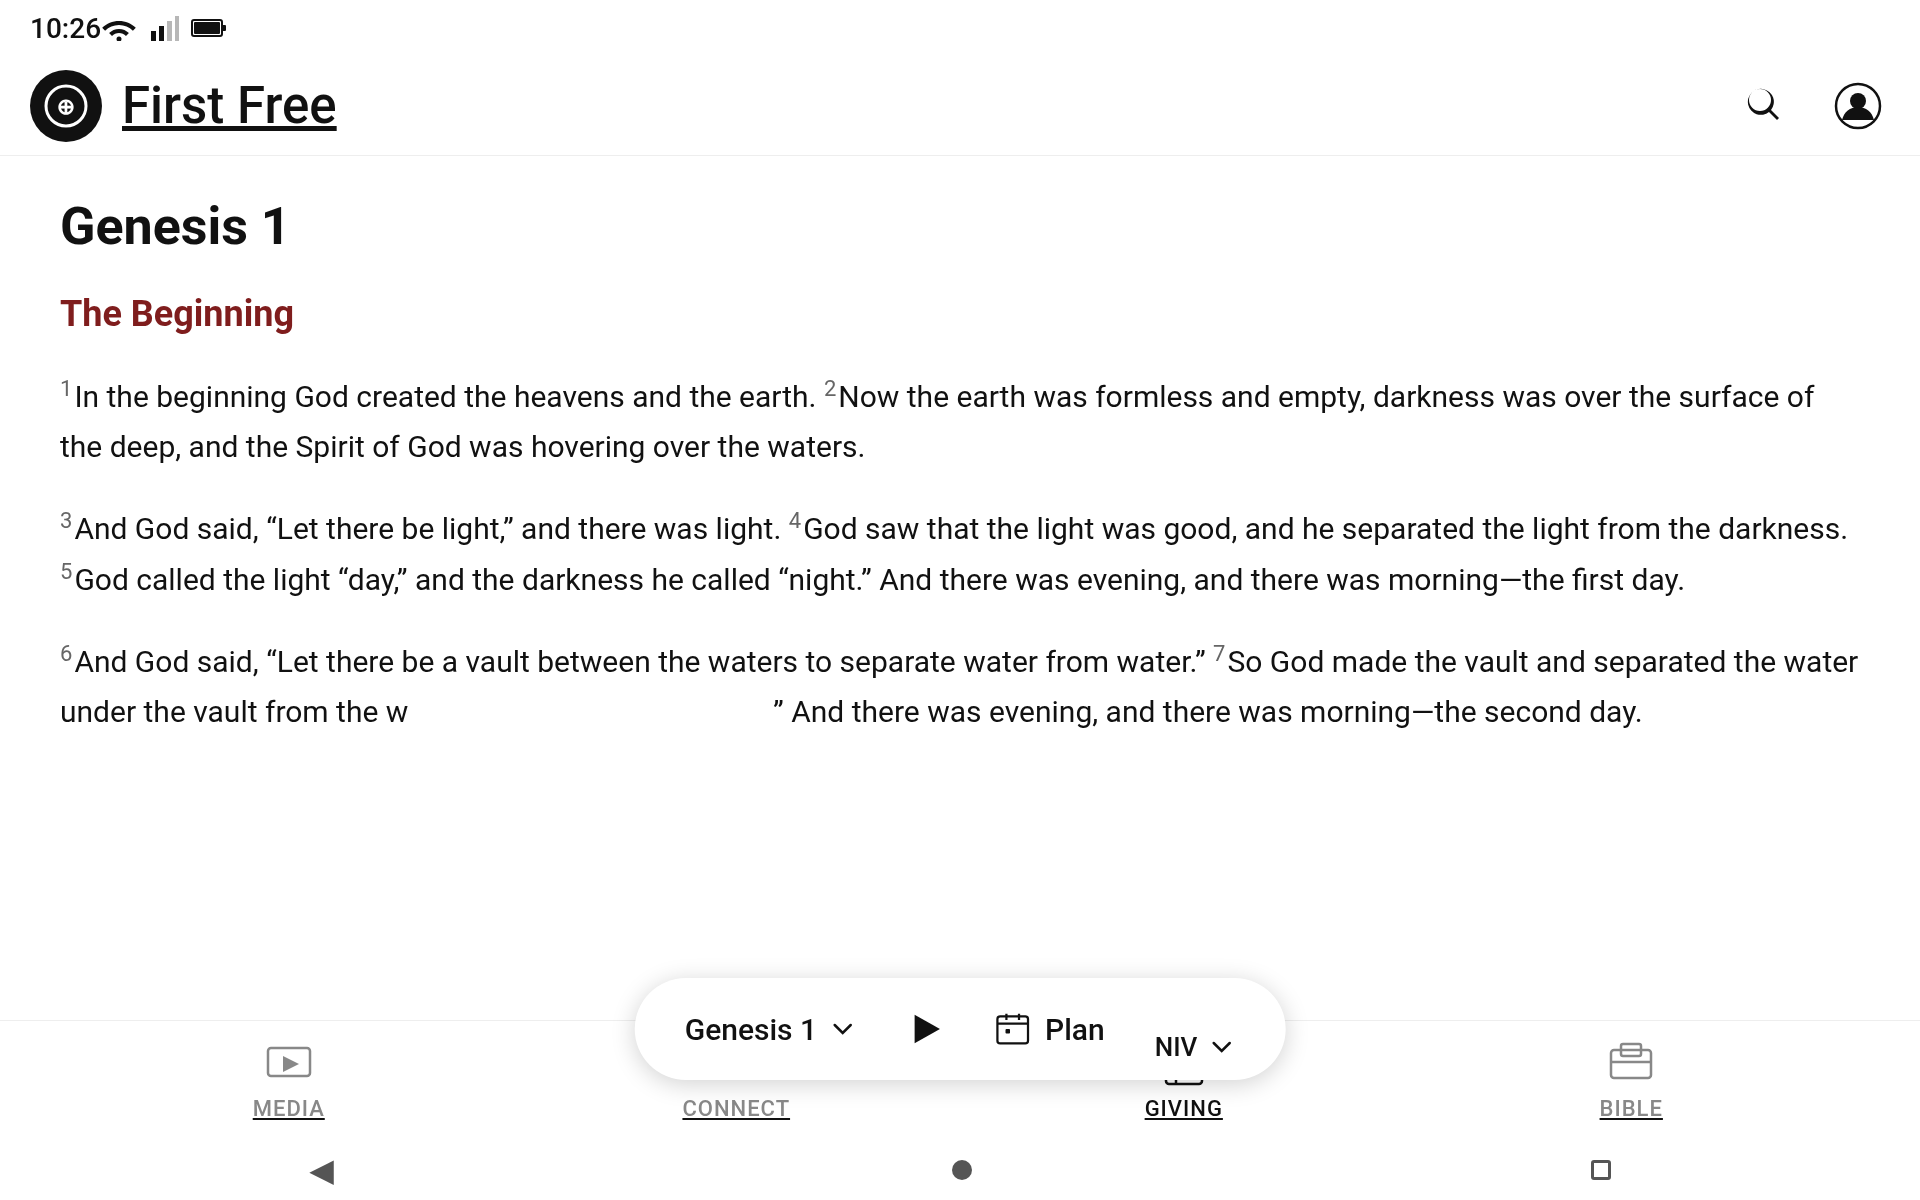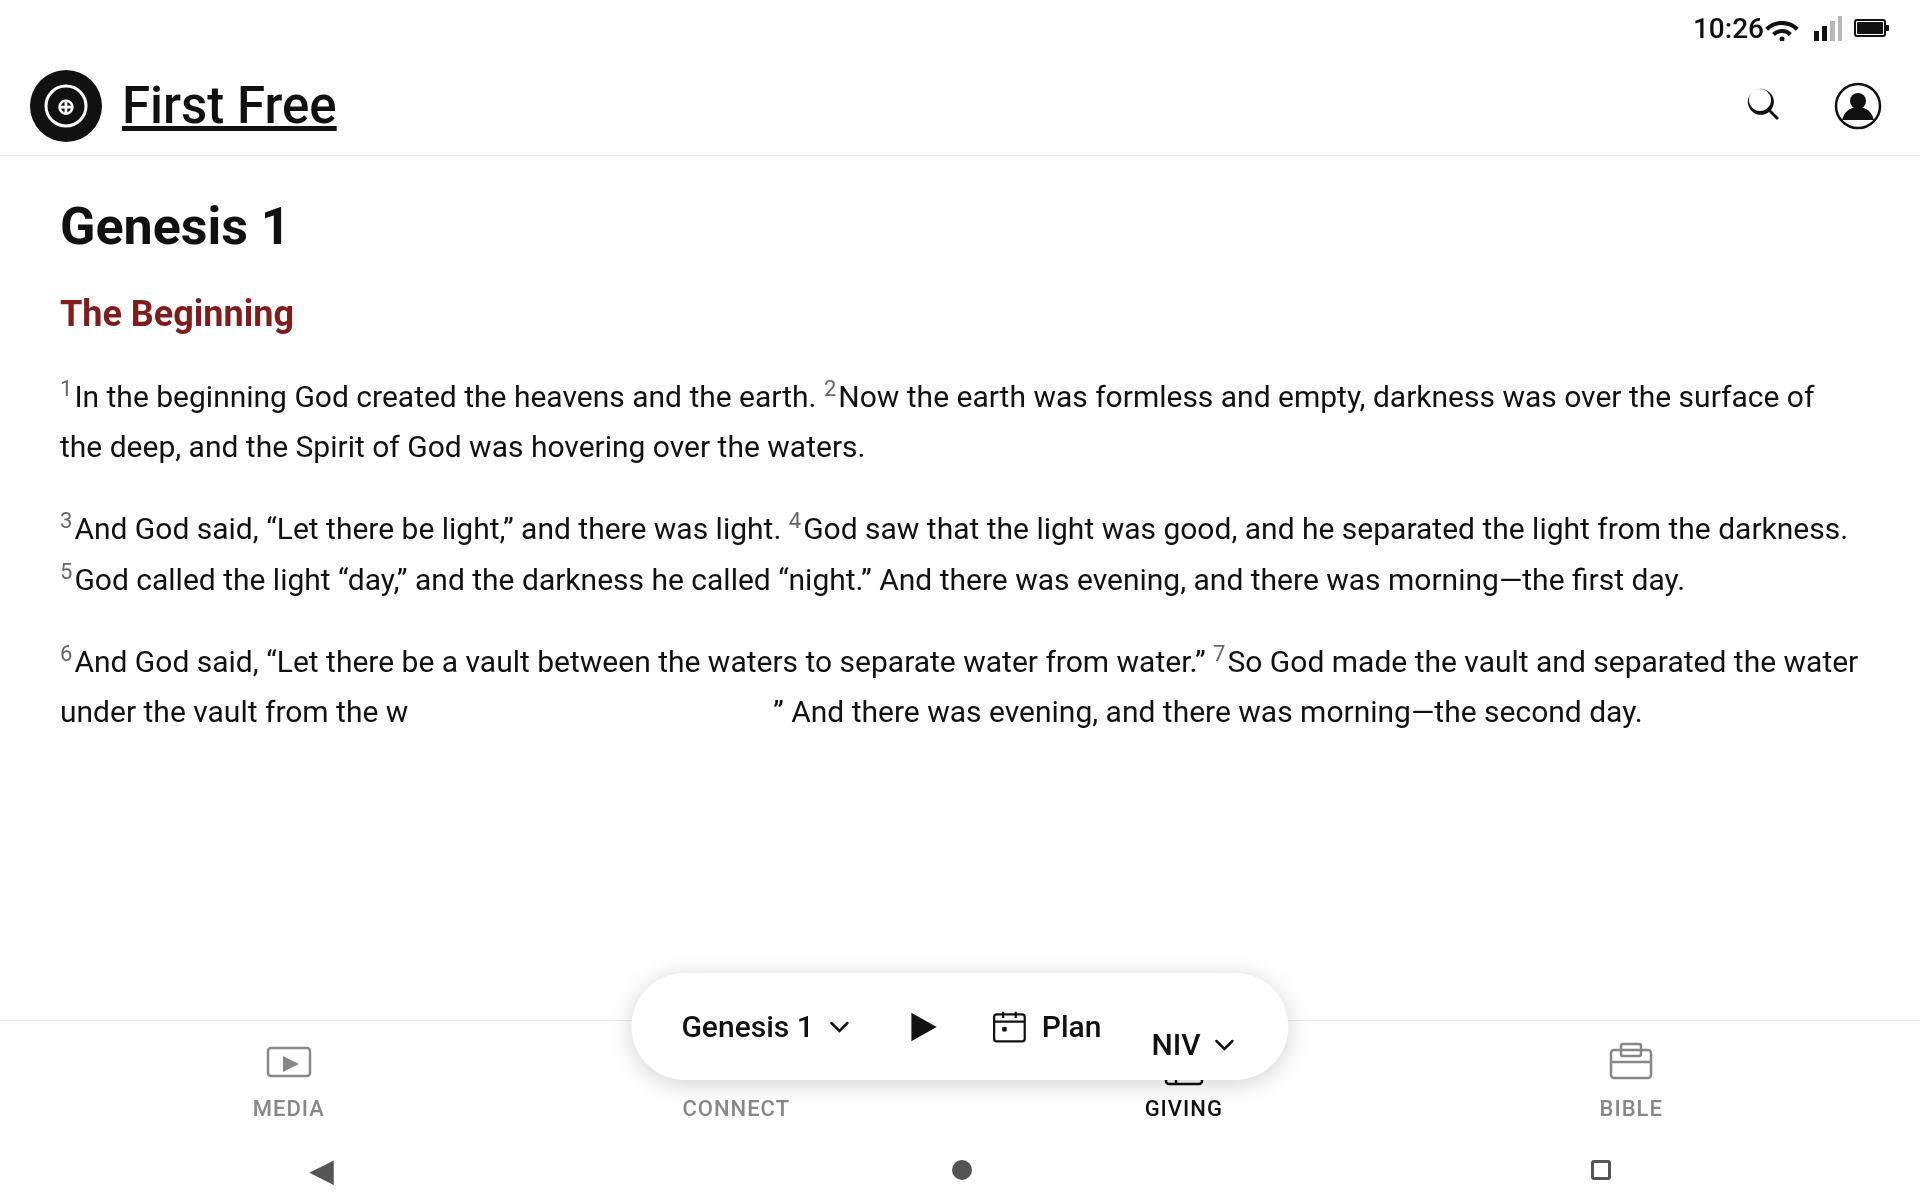--- a/index.html
+++ b/index.html
@@ -10,21 +10,21 @@
       background: #fff;
       font-family: 'Roboto', Arial, sans-serif;
       color: #111;
       overflow: hidden;
       position: relative;
     }
 
     
     .status-bar {
       display: flex;
-      justify-content: flex-end;
+      justify-content: flex-start;
       align-items: center;
       padding: 10px 30px;
       height: 56px;
     }
     .status-time {
       font-size: 28px;
       font-weight: 500;
       color: #111;
     }
     .status-icons {
@@ -176,21 +176,21 @@
     }
     .toolbar-plan svg {
       width: 36px;
       height: 36px;
       fill: #111;
     }
     .toolbar-version {
       display: flex;
       align-items: center;
       gap: 10px;
-      font-size: 30px;
+      font-size: 26px;
       font-weight: 500;
       cursor: pointer;
       margin-top: 36px;
     }
     .toolbar-version svg {
       width: 28px;
       height: 28px;
       fill: #111;
     }
 
@@ -200,20 +200,21 @@
       bottom: 60px;
       left: 0;
       right: 0;
       height: 120px;
       display: flex;
       align-items: center;
       justify-content: space-around;
       background: #fff;
       border-top: 1px solid #eee;
       padding: 0 65px;
+      text-decoration: underline;
     }
     .nav-item {
       display: flex;
       flex-direction: column;
       align-items: center;
       gap: 8px;
       cursor: pointer;
       min-width: 140px;
     }
     .nav-item svg {

